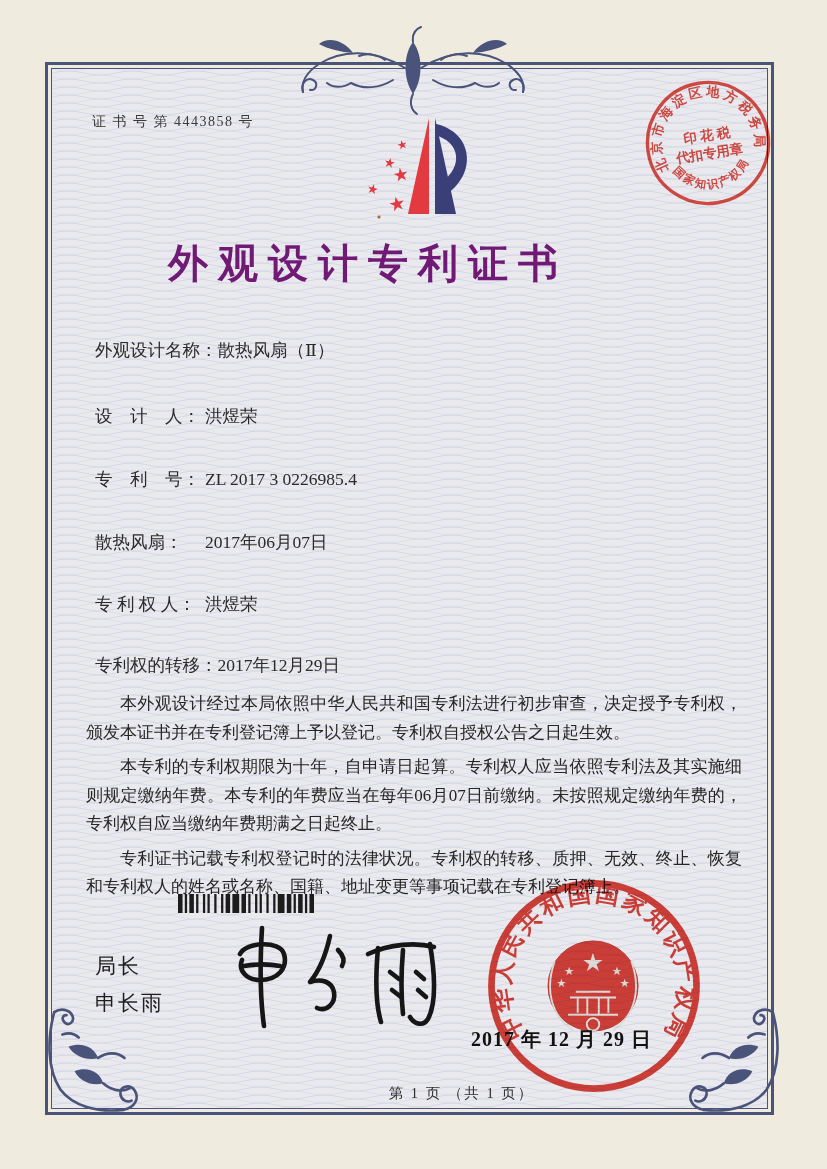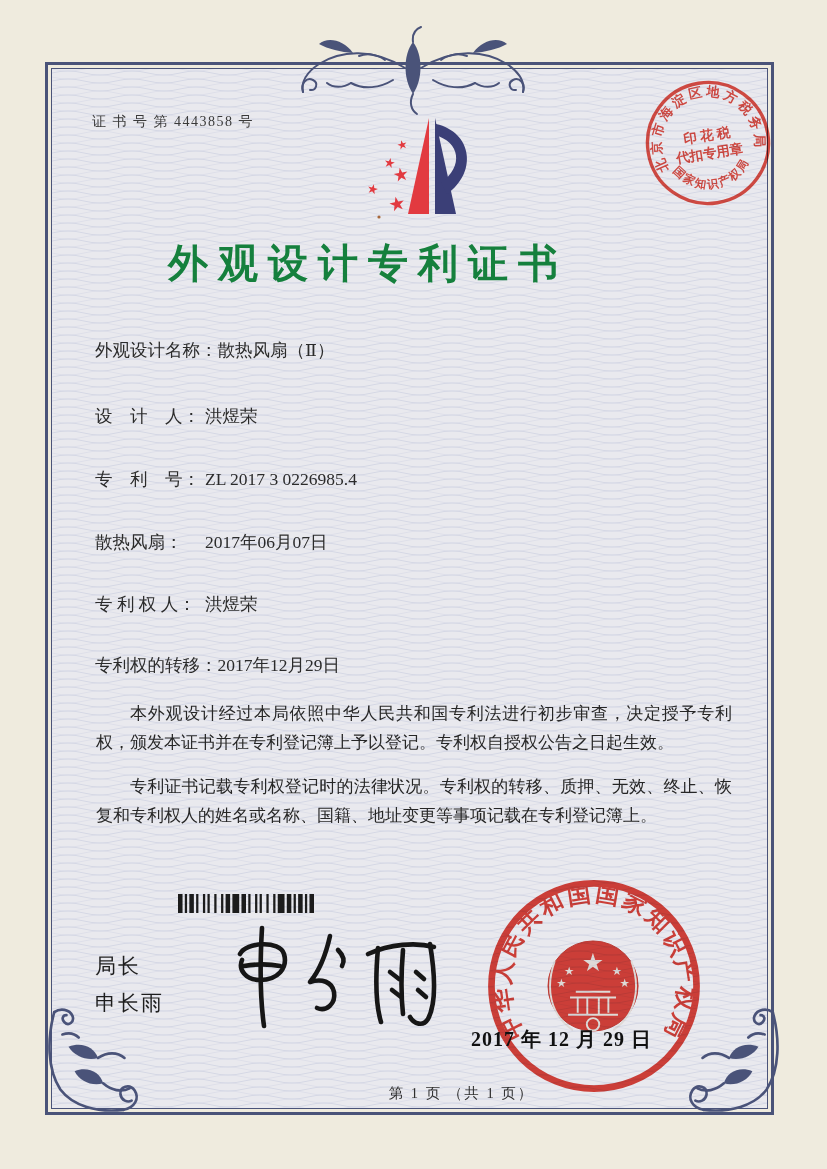--- a/index.html
+++ b/index.html
@@ -17,30 +17,30 @@
   }
   .frame-inner{
     position:absolute;inset:3px;border:1px solid #4a5379;
     background:#e9e9ee;overflow:hidden;
   }
   .texture{position:absolute;inset:0;width:100%;height:100%;}
   
   .cert-no{left:92px;top:113px;font-size:14px;letter-spacing:1.5px;color:#3a3a3a;}
   .title{
     left:0;top:236px;width:736px;text-align:center;
-    font-size:40px;font-weight:600;letter-spacing:10px;color:#15803d;
+    font-size:40px;font-weight:600;letter-spacing:10px;color:#701a75;
   }
   .field-row{left:95px;font-size:17.5px;color:#2b2b2b;white-space:nowrap;}
   .field-row .lbl{display:inline-block;min-width:110px;}
   .fr0{top:338px}.fr1{top:404px}.fr2{top:467px}.fr3{top:530px}.fr4{top:592px}.fr5{top:653px}
   .body-text{
     left:80px;top:684px;width:668px;font-size:17px;line-height:28.5px;
     text-align:justify;color:#262626;
   }
-  .body-text p{margin:16px;text-indent:2em;}
+  .body-text p{margin:6px;text-indent:2em;}
   .director{left:95px;font-size:21px;color:#1e1e1e;letter-spacing:2px;}
   .d-title{top:952px}.d-name{top:989px}
   .seal-date{
     left:471px;top:1026px;font-size:20px;font-weight:700;color:#111;
     letter-spacing:1px;z-index:6;
   }
   .footer{
     left:0;top:1084px;width:827px;text-align:center;
     font-size:14.5px;letter-spacing:2px;color:#2e2e2e;padding-left:48px;
   }
@@ -166,20 +166,21 @@
 </div>
 <div class="abs field-row fr4">
   <span class="lbl">专 利 权 人：</span><span>洪煜荣</span>
 </div>
 <div class="abs field-row fr5">
   <span class="lbl">专利权的转移：</span><span>2017年12月29日</span>
 </div>
 
 <div class="abs body-text">
   <p>本外观设计经过本局依照中华人民共和国专利法进行初步审查，决定授予专利权，颁发本证书并在专利登记簿上予以登记。专利权自授权公告之日起生效。</p>
+  <p>本专利的专利权期限为十年，自申请日起算。专利权人应当依照专利法及其实施细则规定缴纳年费。本专利的年费应当在每年06月07日前缴纳。未按照规定缴纳年费的，专利权自应当缴纳年费期满之日起终止。</p>
   <p>专利证书记载专利权登记时的法律状况。专利权的转移、质押、无效、终止、恢复和专利权人的姓名或名称、国籍、地址变更等事项记载在专利登记簿上。</p>
 </div>
 
 <svg class="abs barcode" viewBox="0 0 136 19" preserveAspectRatio="none" xmlns="http://www.w3.org/2000/svg">
     <rect x="0" y="0" width="4.533333333333333" height="19" fill="#1c1c1c"></rect>
     <rect x="6.8" y="0" width="2.2666666666666666" height="19" fill="#1c1c1c"></rect>
     <rect x="11.333333333333332" y="0" width="4.533333333333333" height="19" fill="#1c1c1c"></rect>
     <rect x="18.133333333333333" y="0" width="2.2666666666666666" height="19" fill="#1c1c1c"></rect>
     <rect x="24.93333333333333" y="0" width="2.2666666666666666" height="19" fill="#1c1c1c"></rect>
     <rect x="29.46666666666666" y="0" width="2.2666666666666666" height="19" fill="#1c1c1c"></rect>

